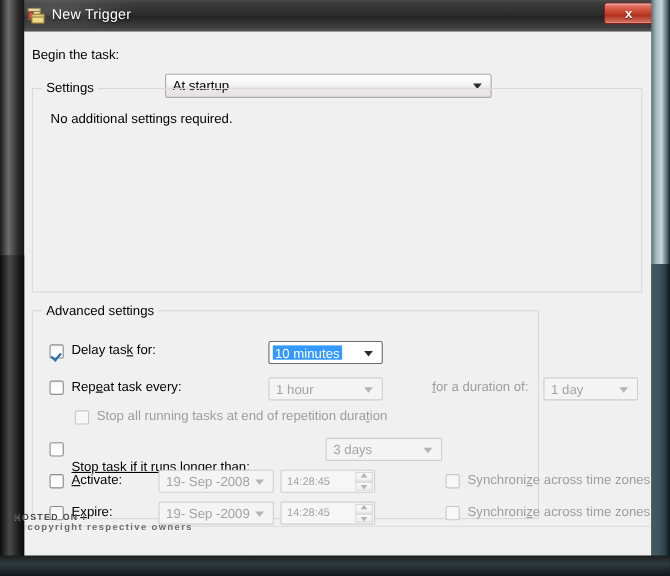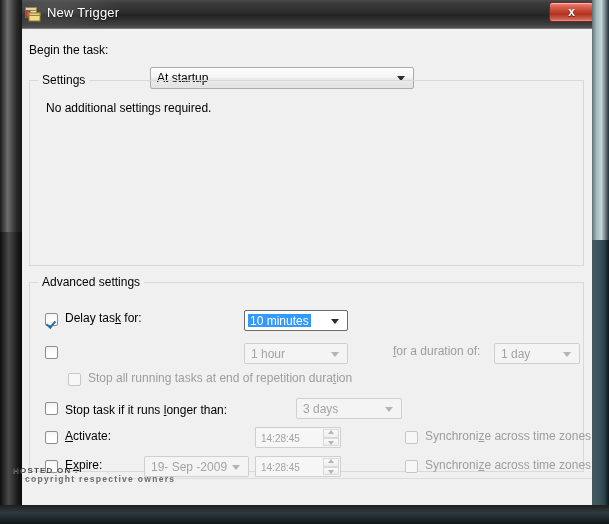--- a/index.html
+++ b/index.html
@@ -132,39 +132,39 @@
     border-top: 5px solid #2b2b2b;
   }
   .combo.disabled {
     background: #f4f4f4;
     border-color: #cfcfcf;
     cursor: default;
   }
   .combo.disabled .val { color: #a3a3a3; }
   .combo.disabled .arrow { border-top-color: #b4b4b4; }
 
-  .combo-begin { left: 135px; top: 38px; width: 264px; height: 22px; }
+  .combo-begin { left: 135px; top: 38px; width: 297px; height: 22px; }
 
   
   .group {
     position: absolute;
     border: 1px solid #d9d9d9;
     background: transparent;
   }
   .group-legend {
     position: absolute;
     top: -8px; left: 8px;
     background: #f0f0f0;
     padding: 0 4px;
     font-size: 12px;
     color: #000;
     white-space: nowrap;
   }
   .group-settings { left: 14px; top: 51px; width: 555px; height: 186px; }
-  .group-adv      { left: 14px; top: 253px; width: 555px; height: 190px; }
+  .group-adv      { left: 14px; top: 253px; width: 461px; height: 190px; }
 
   .no-settings { left: 16px; top: 20px; font-size: 12px; color: #000; position:absolute; }
 
   
   .cb {
     position: absolute;
     width: 13px; height: 13px;
     border: 1px solid #8d8d8d;
     border-radius: 2px;
     background: linear-gradient(to bottom, #f4f4f4 0%, #ffffff 60%, #ffffff 100%);
@@ -332,43 +332,48 @@
         <span class="group-legend">Advanced settings</span>
 
         <div class="cb checked" style="left:15px; top:30px;"></div>
         <span class="lbl" style="left:35px; top:28px;"><span>Delay tas</span><u>k</u><span> for:</span></span>
         <div class="combo combo-sel" style="left:214px; top:27px; width:104px; height:21px;">
           <span class="hl">10 minutes</span>
           <span class="arrow"></span>
         </div>
 
         <div class="cb" style="left:15px; top:63px;"></div>
+        <span class="lbl" style="left:35px; top:61px;"><span>Rep</span><u>e</u><span>at task every:</span></span>
         <div class="combo disabled" style="left:214px; top:60px; width:104px; height:21px;">
           <span class="val">1 hour</span>
           <span class="arrow"></span>
         </div>
 
         <span class="lbl dis" style="left:363px; top:61px;"><span></span><u>f</u><span>or a duration of:</span></span>
         <div class="combo disabled" style="left:464px; top:60px; width:86px; height:21px;">
           <span class="val">1 day</span>
           <span class="arrow"></span>
         </div>
 
         <div class="cb dis" style="left:38px; top:90px;"></div>
         <span class="lbl dis" style="left:58px; top:88px;"><span>Stop all running tasks at end of repetition dura</span><u>t</u><span>ion</span></span>
 
         <div class="cb" style="left:15px; top:119px;"></div>
-        <span class="lbl" style="left:35px; top:120px;"><span>Stop task if it runs </span><u>l</u><span>onger than:</span></span>
+        <span class="lbl" style="left:35px; top:134px;text-decoration:underline;"><span>Stop task if it runs </span><u>l</u><span>onger than:</span></span>
         <div class="combo disabled" style="left:266px; top:115px; width:106px; height:21px;">
           <span class="val">3 days</span>
           <span class="arrow"></span>
         </div>
 
         <div class="cb" style="left:15px; top:148px;"></div>
         <span class="lbl" style="left:35px; top:146px;"><span></span><u>A</u><span>ctivate:</span></span>
+        <div class="combo disabled" style="left:114px; top:144px; width:105px; height:21px;">
+          <span class="val">19- Sep -2008</span>
+          <span class="arrow"></span>
+        </div>
         <div class="spin" style="left:225px; top:144px; width:86px; height:21px;">
           <span class="val">14:28:45</span>
           <div class="btns">
             <div class="up"></div>
             <div class="down"></div>
           </div>
         </div>
         <div class="cb dis" style="left:375px; top:148px;"></div>
         <span class="lbl dis" style="left:395px; top:146px;"><span>Synchroni</span><u>z</u><span>e across time zones</span></span>
 

